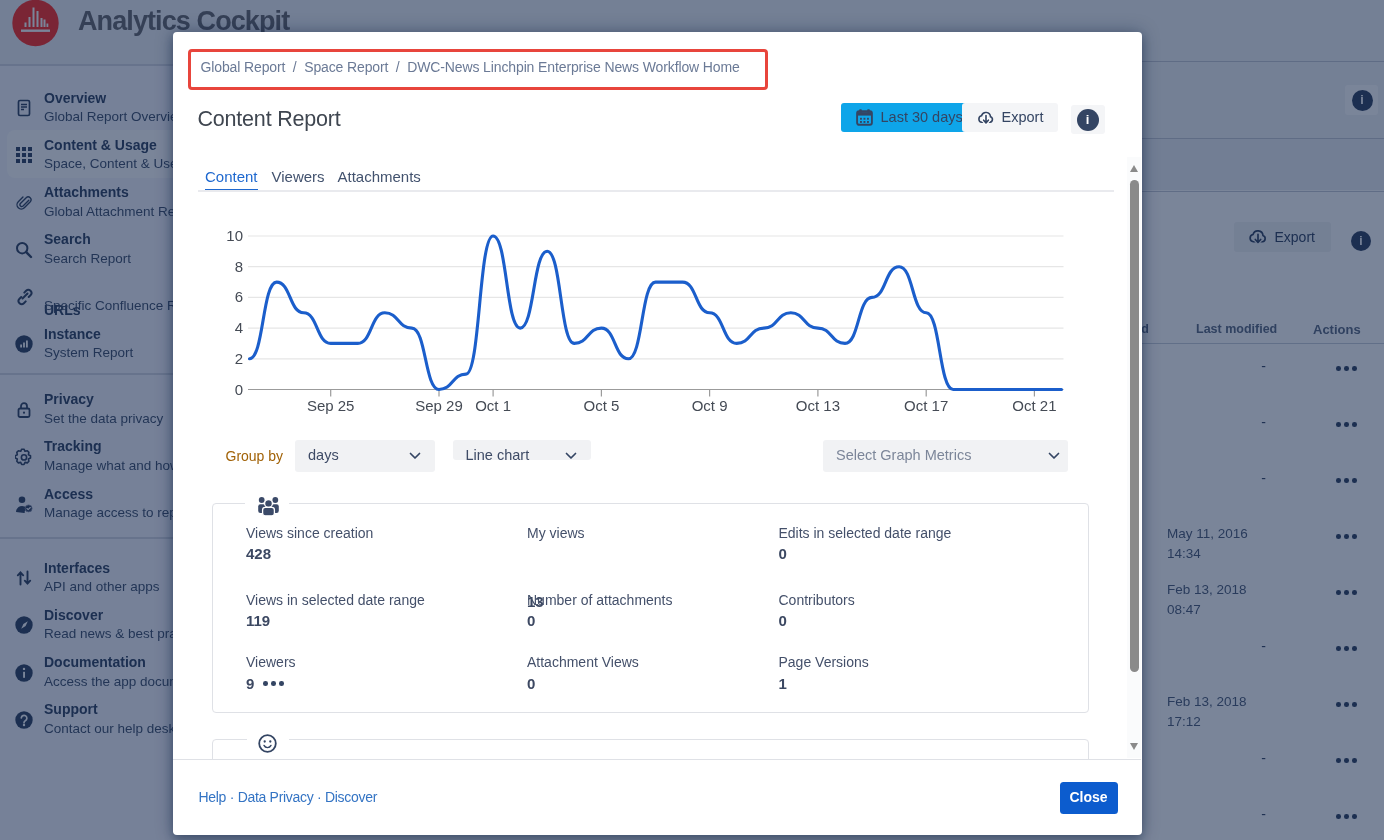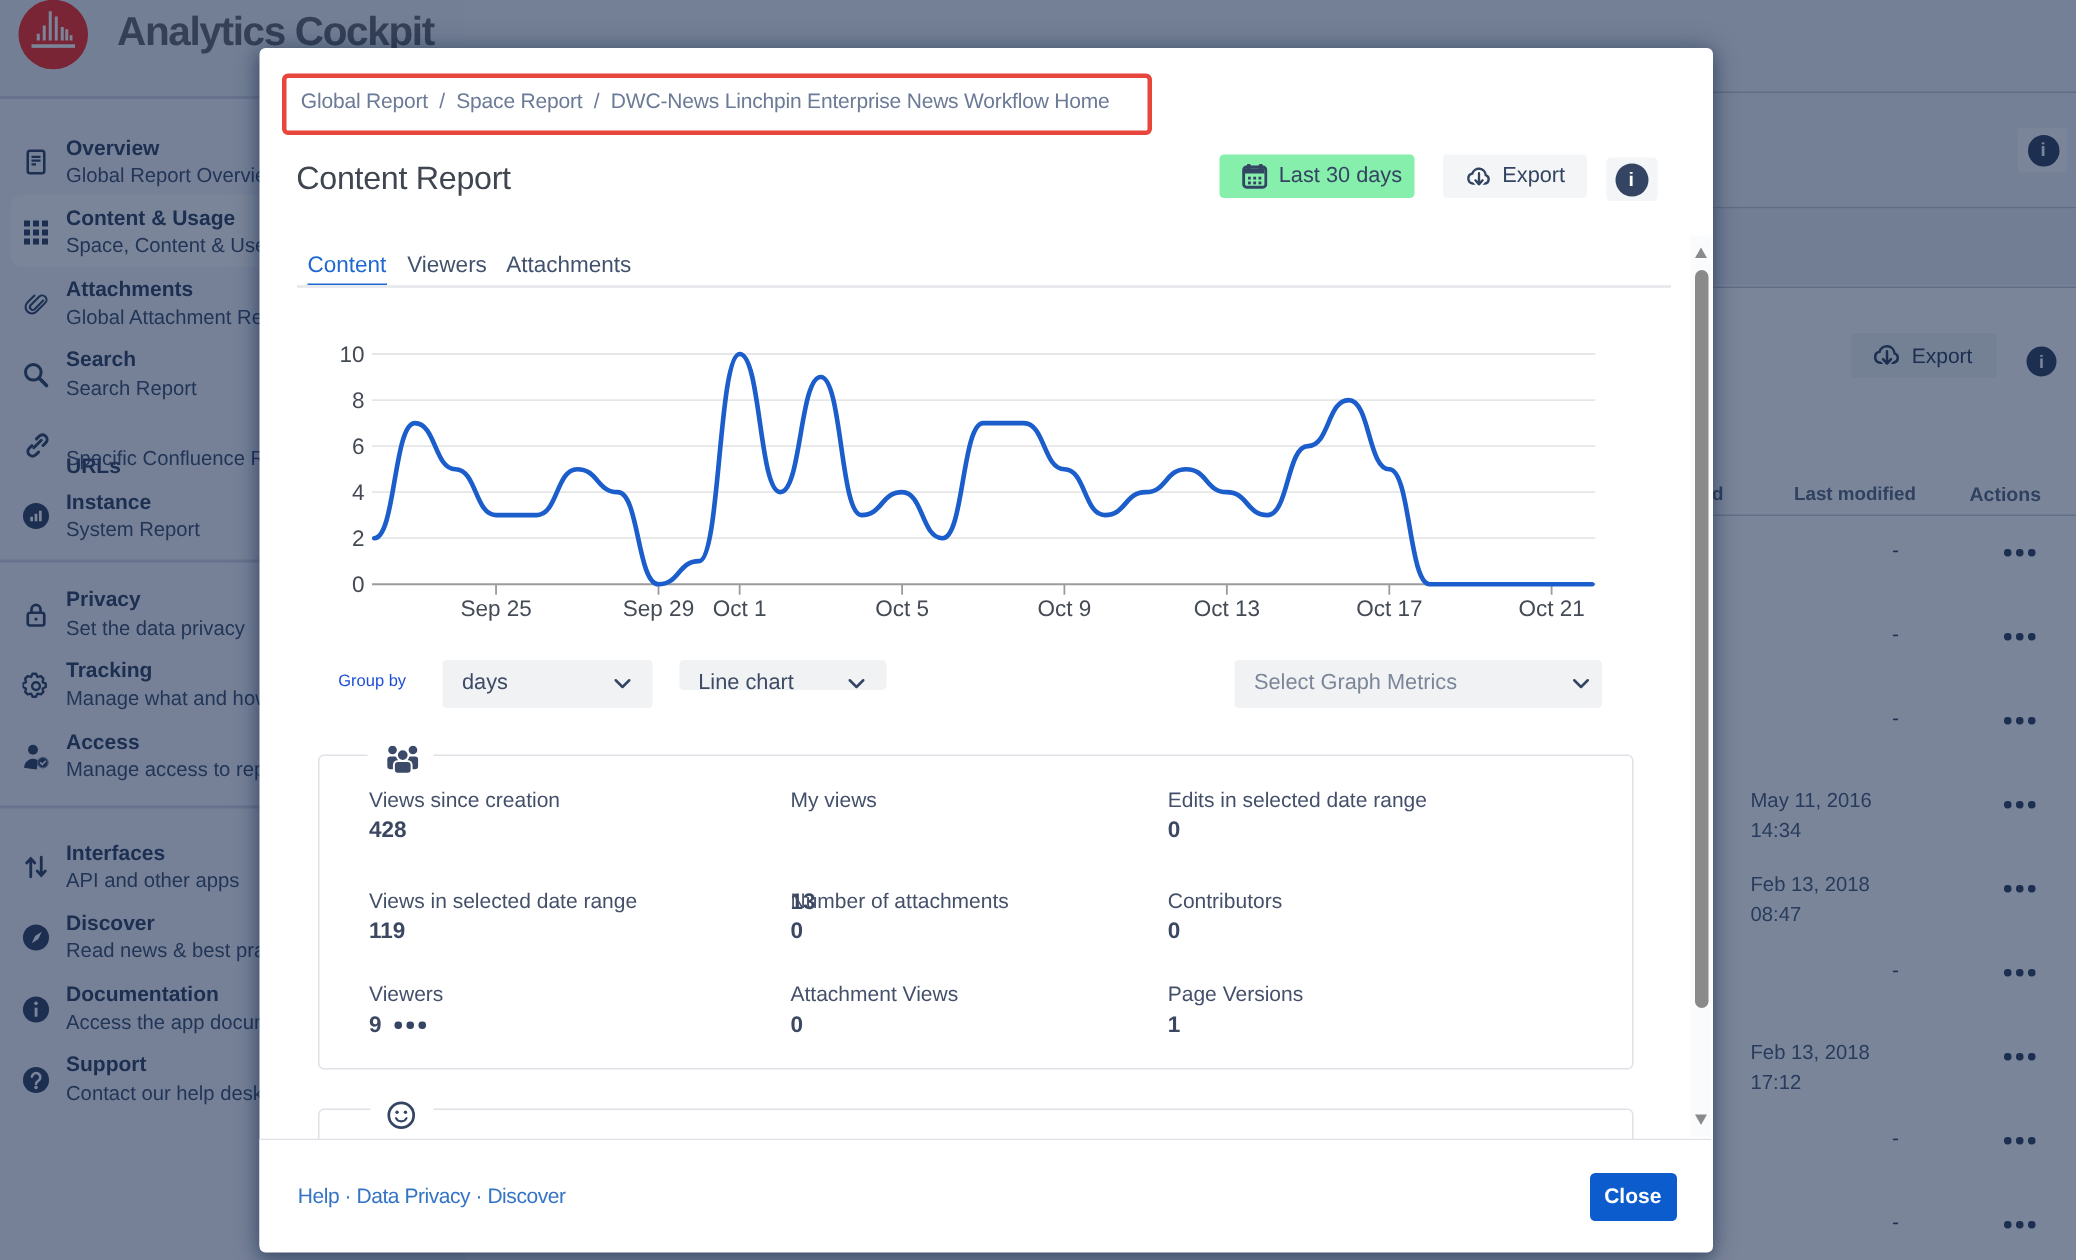--- a/index.html
+++ b/index.html
@@ -208,21 +208,21 @@
 
 <div class="abs" style="left:0;top:0;width:1384px;height:840px;background:rgba(9,30,66,0.54);z-index:10;"></div>
 
 <div id="modal" class="abs" style="left:172.5px;top:31.5px;width:969px;height:803px;background:#fff;border-radius:4px;z-index:20;box-shadow:0 0 17px rgba(9,30,66,0.38), 0 5px 10px rgba(9,30,66,0.32);">
 
   <div class="abs" style="left:15px;top:17px;width:580px;height:41.5px;border:3px solid #e8453c;border-radius:4px;"></div>
   <div class="abs" style="left:28px;top:27.5px;font-size:14px;letter-spacing:-0.12px;color:#6b7a96;white-space:nowrap;">Global Report&nbsp;&nbsp;/&nbsp;&nbsp;Space Report&nbsp;&nbsp;/&nbsp;&nbsp;DWC-News Linchpin Enterprise News Workflow Home</div>
 
   <div class="abs" style="left:25px;top:75px;font-size:21.5px;font-weight:normal;color:#3f4650;letter-spacing:-0.2px;">Content Report</div>
 
-  <div class="abs" style="left:640px;top:71.5px;width:130px;height:29px;background:#86efac;border-radius:3px;">
+  <div class="abs" style="left:668px;top:71.5px;width:130px;height:29px;background:#0ea5e9;border-radius:3px;">
     <svg class="abs" style="left:15px;top:6px;" width="17" height="17" viewBox="0 0 17 17">
       <rect x="3.2" y="0.3" width="2.6" height="3.5" rx="0.8" fill="#344563"></rect>
       <rect x="11.2" y="0.3" width="2.6" height="3.5" rx="0.8" fill="#344563"></rect>
       <rect x="1.1" y="2.2" width="14.8" height="13.6" rx="2" fill="none" stroke="#344563" stroke-width="1.9"></rect>
       <path d="M2 3.1h13v3.5H2z" fill="#344563"></path>
       <g fill="#344563">
         <rect x="4" y="8.8" width="1.9" height="1.9"></rect>
           <rect x="7.5" y="8.8" width="1.9" height="1.9"></rect>
           <rect x="11" y="8.8" width="1.9" height="1.9"></rect>
         <rect x="4" y="12" width="1.9" height="1.9"></rect>
@@ -276,21 +276,21 @@
       <text x="536.6" y="218.5" text-anchor="middle" font-size="15" fill="#454b55">Oct 9</text>
       <line x1="644.9" y1="197.5" x2="644.9" y2="204.5" stroke="#9b9b9b" stroke-width="1.2"></line>
       <text x="644.9" y="218.5" text-anchor="middle" font-size="15" fill="#454b55">Oct 13</text>
       <line x1="753.2" y1="197.5" x2="753.2" y2="204.5" stroke="#9b9b9b" stroke-width="1.2"></line>
       <text x="753.2" y="218.5" text-anchor="middle" font-size="15" fill="#454b55">Oct 17</text>
       <line x1="861.4" y1="197.5" x2="861.4" y2="204.5" stroke="#9b9b9b" stroke-width="1.2"></line>
       <text x="861.4" y="218.5" text-anchor="middle" font-size="15" fill="#454b55">Oct 21</text>
       <path d="M76.5 166.8C90.6 166.8 89.5 90.1 103.6 90.1C117.6 90.1 116.6 120.8 130.6 120.8C144.7 120.8 143.6 151.4 157.7 151.4C171.8 151.4 170.7 151.4 184.8 151.4C198.8 151.4 197.8 120.8 211.8 120.8C225.9 120.8 224.8 136.1 238.9 136.1C253.0 136.1 251.9 197.5 266.0 197.5C280.0 197.5 279.0 182.1 293.0 182.1C307.1 182.1 306.0 44.0 320.1 44.0C334.2 44.0 333.1 136.1 347.2 136.1C361.2 136.1 360.2 59.3 374.2 59.3C388.3 59.3 387.2 151.4 401.3 151.4C415.4 151.4 414.3 136.1 428.4 136.1C442.4 136.1 441.4 166.8 455.4 166.8C469.5 166.8 468.4 90.1 482.5 90.1C496.6 90.1 495.5 90.1 509.6 90.1C523.6 90.1 522.6 120.8 536.6 120.8C550.7 120.8 549.6 151.4 563.7 151.4C577.8 151.4 576.7 136.1 590.8 136.1C604.8 136.1 603.8 120.8 617.8 120.8C631.9 120.8 630.8 136.1 644.9 136.1C659.0 136.1 657.9 151.4 672.0 151.4C686.0 151.4 685.0 105.4 699.0 105.4C713.1 105.4 712.0 74.7 726.1 74.7C740.2 74.7 739.1 120.8 753.2 120.8C767.2 120.8 766.2 197.5 780.2 197.5C794.3 197.5 793.2 197.5 807.3 197.5C821.4 197.5 820.3 197.5 834.4 197.5C848.4 197.5 847.4 197.5 861.4 197.5C875.5 197.5 874.4 197.5 888.5 197.5" fill="none" stroke="#1b5ecb" stroke-width="3.1" stroke-linecap="round"></path>
     </svg>
 
-  <div class="abs" style="left:53px;top:416px;font-size:11px;color:#1d4ed8;">Group by</div>
+  <div class="abs" style="left:53px;top:416px;font-size:14px;color:#a16207;">Group by</div>
   <div class="abs" style="left:122.5px;top:408.5px;width:140px;height:32px;background:#f1f2f4;border-radius:3px;">
     <span class="abs" style="left:13px;top:7px;font-size:14.5px;color:#3e4b66;">days</span>
     <svg class="abs" style="left:114px;top:12px;" width="12" height="8" viewBox="0 0 12 8">
         <path d="M1.5 1.5l4.5 4.5 4.5-4.5" fill="none" stroke="#344563" stroke-width="1.7" stroke-linecap="round" stroke-linejoin="round"></path>
       </svg>
   </div>
   <div class="abs" style="left:280px;top:408.5px;width:138px;height:20px;background:#f1f2f4;border-radius:3px;">
     <span class="abs" style="left:13px;top:7px;font-size:14.5px;color:#3e4b66;">Line chart</span>
     <svg class="abs" style="left:112px;top:12px;" width="12" height="8" viewBox="0 0 12 8">
         <path d="M1.5 1.5l4.5 4.5 4.5-4.5" fill="none" stroke="#344563" stroke-width="1.7" stroke-linecap="round" stroke-linejoin="round"></path>

